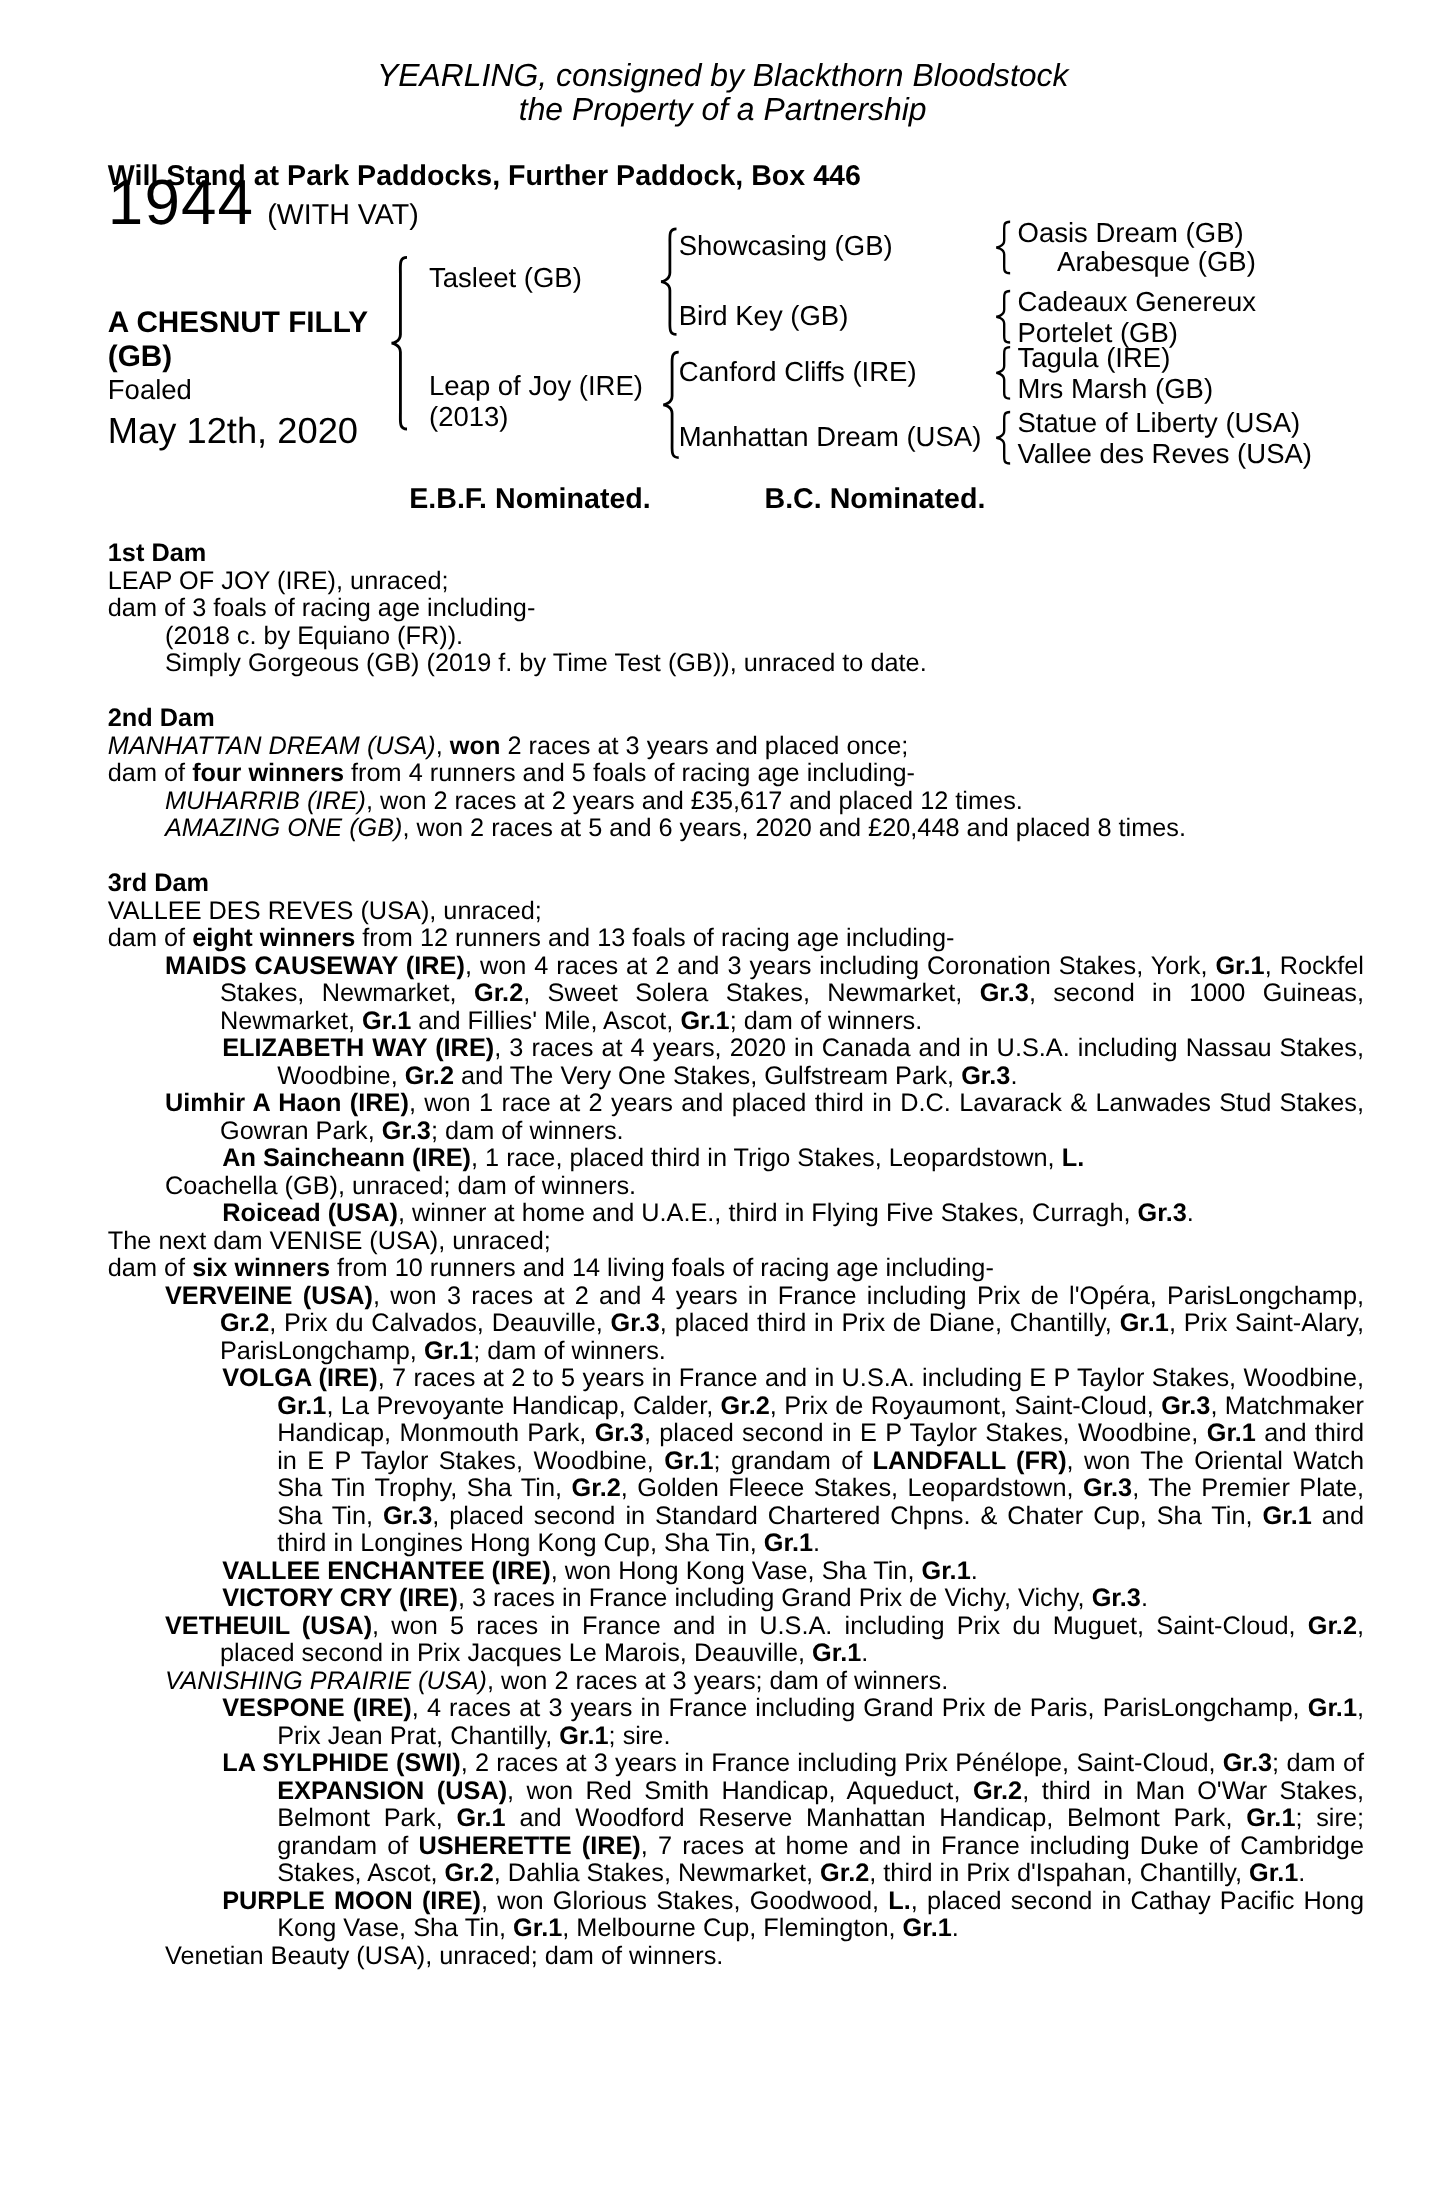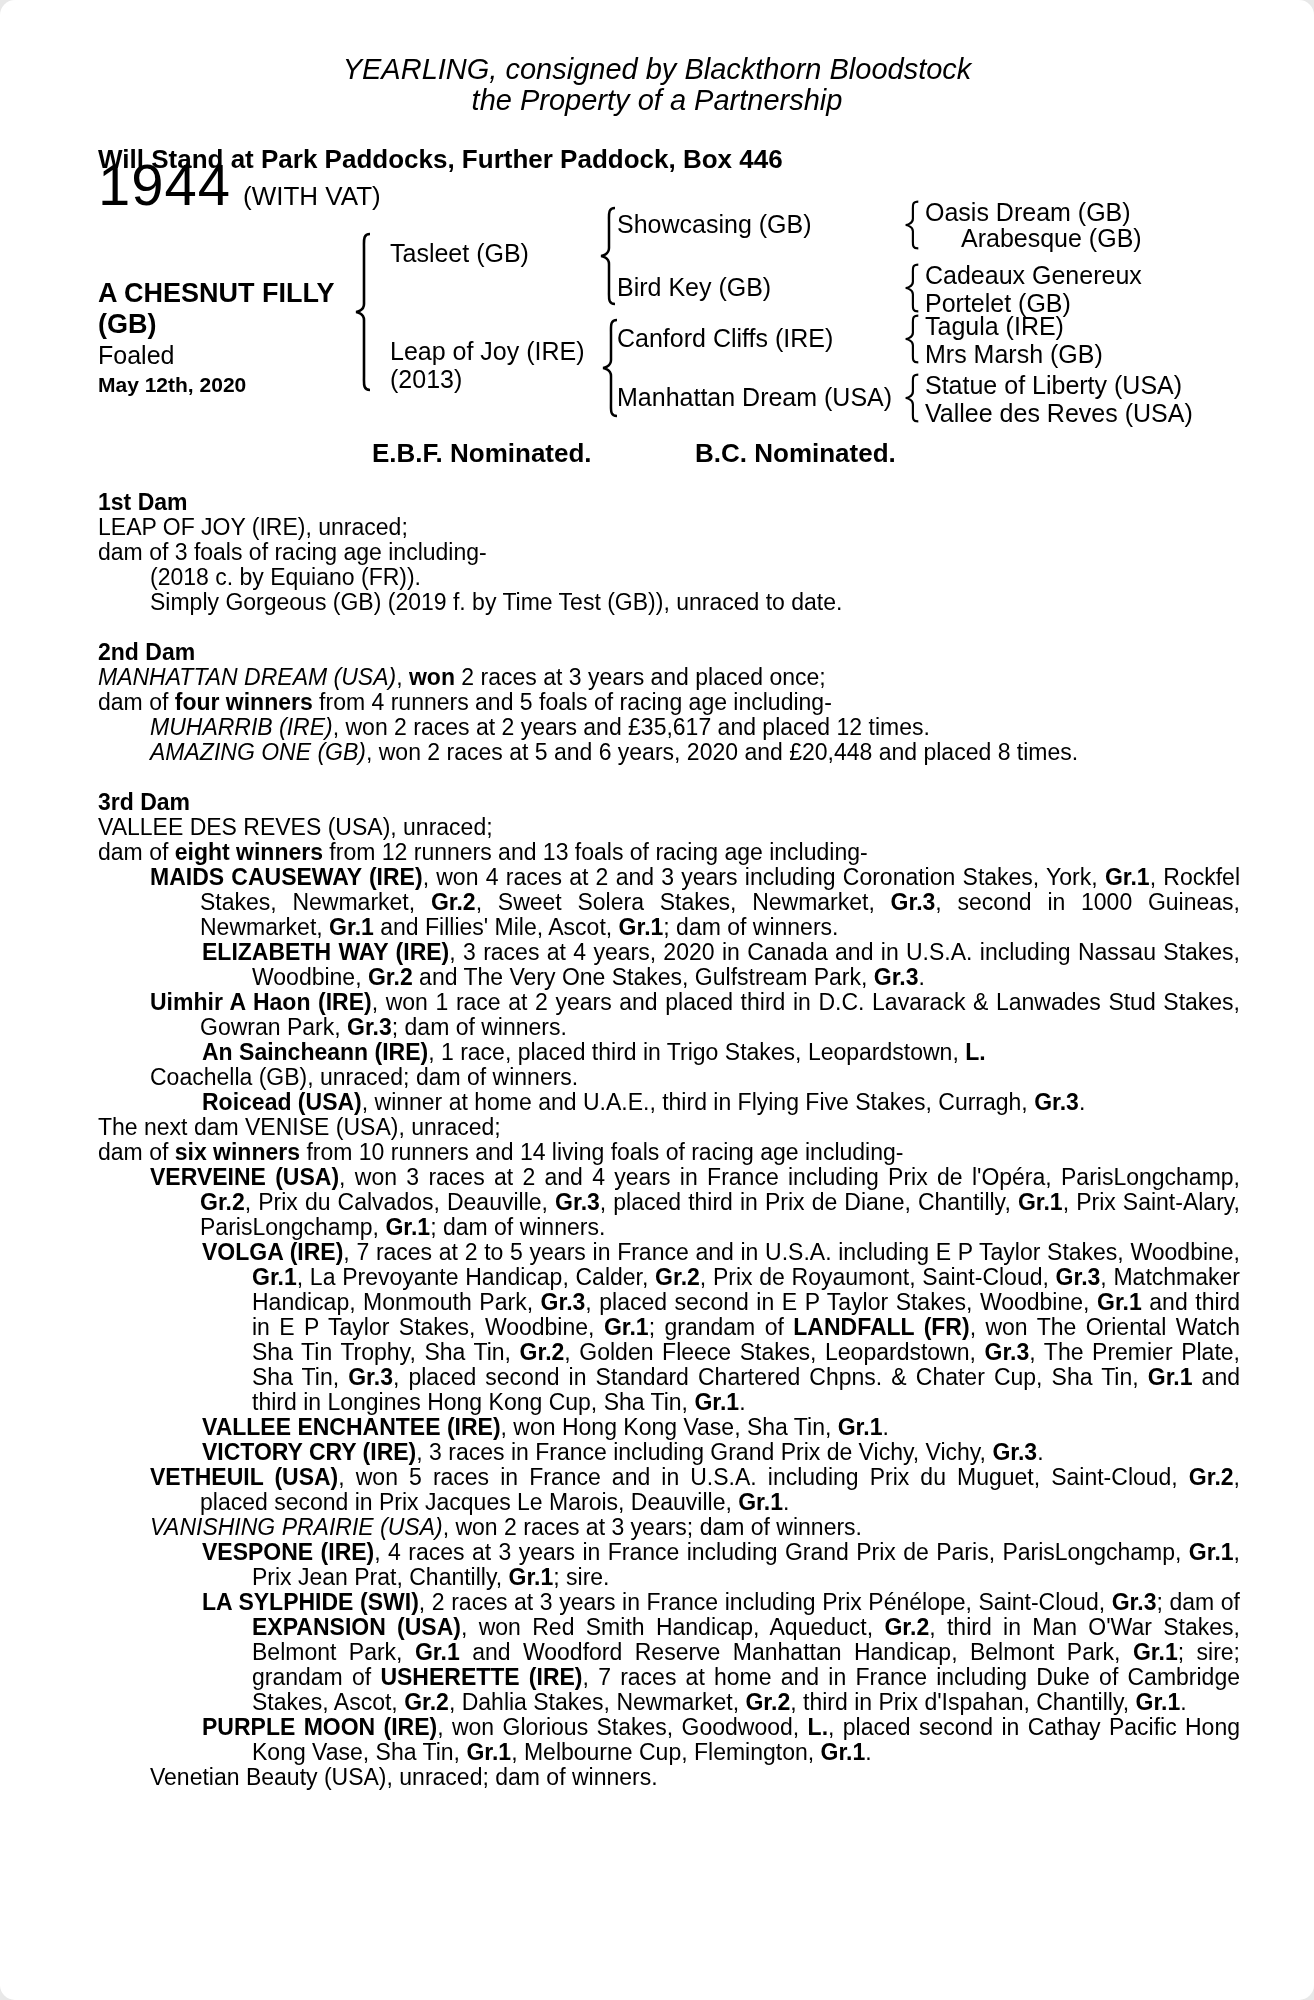--- a/index.html
+++ b/index.html
@@ -2,37 +2,36 @@
 <html><head>
 <meta charset="utf-8">
 <title>Sales Catalogue Page</title>
 <style>
   html,body { margin:0; padding:0; background:#e8e8e8; }
   .page {
     position:relative; width:1314px; height:2000px; margin:0 auto;
     background:#ffffff; color:#000;
     font-family:"Liberation Sans", sans-serif;
     overflow:hidden;
-    border-radius:15px;
   }
   
   .hdr1, .hdr2 { position:absolute; left:0; width:100%; text-align:center;
     font-style:italic; font-size:29px; line-height:31px; }
   .hdr1 { top:54px; }
   .hdr2 { top:85px; }
   .hdr3 { position:absolute; left:98px; top:144px; font-weight:bold; font-size:26px;text-align:center; }
 
   
   .lot-row { position:absolute; left:98px; top:156px; display:flex; align-items:baseline; gap:12px; }
   .lot-num { font-size:58px; font-weight:normal; letter-spacing:1px; line-height:1; }
   .lot-vat { font-size:26px; }
   .horse-name   { position:absolute; left:98px; top:278px; font-size:27px; font-weight:bold; }
   .horse-suffix { position:absolute; left:98px; top:309px; font-size:27px; font-weight:bold; }
   .foaled       { position:absolute; left:98px; top:341px; font-size:25px; }
-  .foaled-date  { position:absolute; left:98px; top:373px; font-size:21px;font-weight:bold; }
+  .foaled-date  { position:absolute; left:98px; top:373px; font-size:33px; }
 
   
   .ped { position:absolute; font-size:25px; line-height:26px; white-space:nowrap; }
   .ped-sire     { left:390px; top:240px; }
   .ped-dam      { left:390px; top:338px; }
   .ped-dam-year { left:390px; top:366px; }
   .g2-0 { left:617px; top:211px; }
   .g2-1 { left:617px; top:274px; }
   .g2-2 { left:617px; top:325px; }
   .g2-3 { left:617px; top:384px; }

